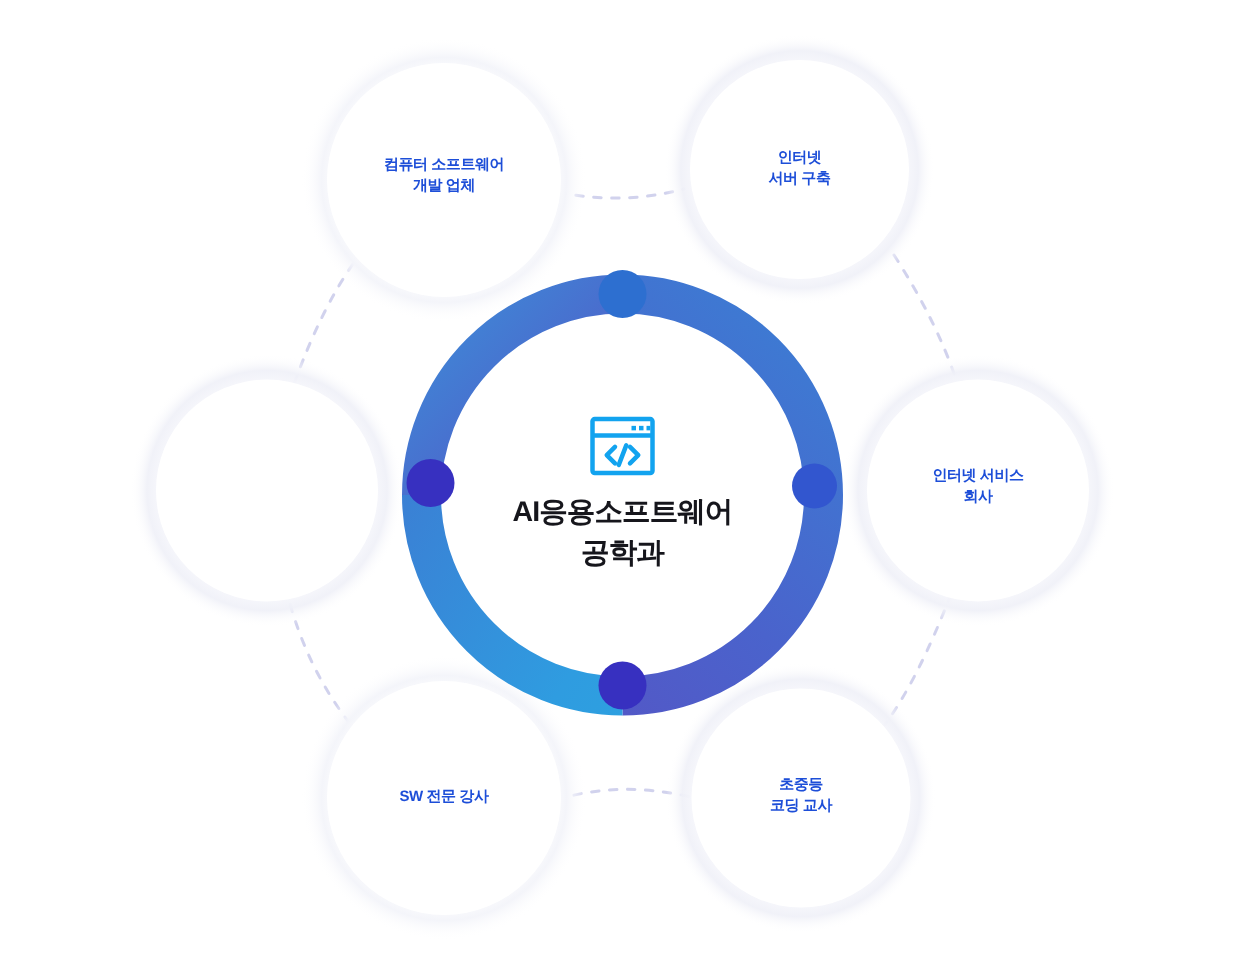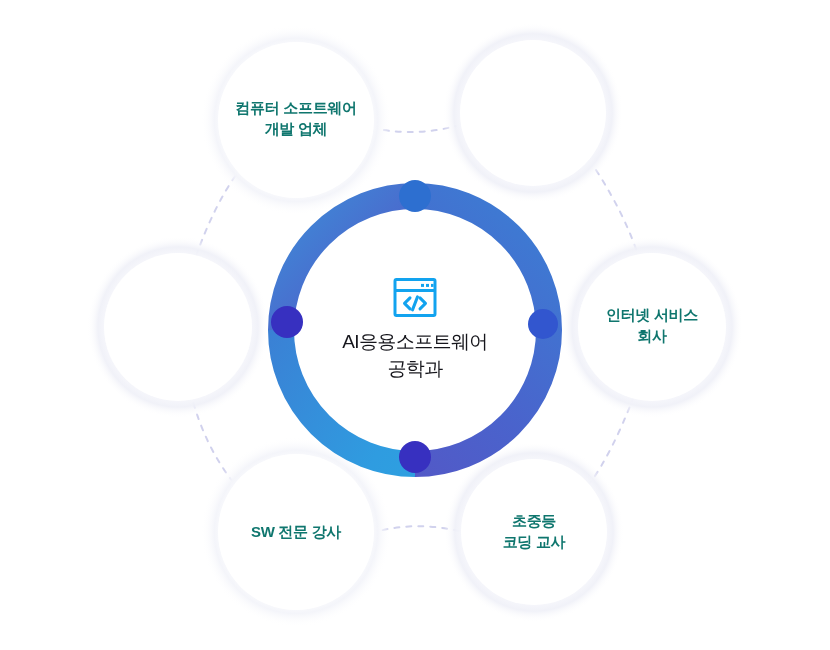--- a/index.html
+++ b/index.html
@@ -32,42 +32,42 @@
     top: 0;
     width: 830px;
     height: 650px;
     display: block;
   }
 
   
   .node-label {
     position: absolute;
     text-align: center;
-    color: #0f766e;
+    color: #1d4ed8;
     font-weight: bold;
-    font-size: 15px;
+    font-size: 10px;
     line-height: 1.42;
     letter-spacing: -0.3px;
     white-space: pre-line;
     transform: translate(-50%, -50%);
     pointer-events: none;
   }
 
   .center-block {
     position: absolute;
     left: 415px;
     top: 330px;
     transform: translate(-50%, -50%);
     text-align: center;
     width: 240px;
   }
 
   .center-title {
     color: #16161c;
-    font-weight: normal;
+    font-weight: bold;
     font-size: 19px;
     line-height: 1.4;
     letter-spacing: -0.6px;
     white-space: pre-line;
   }
 
   .center-icon {
     width: 44px;
     height: 40px;
     margin: 0 auto 12px auto;
@@ -181,20 +181,22 @@
       <path d="M 27 20.5 L 32.5 26 L 27 31.5" fill="none" stroke="#12a3ef" stroke-width="3" stroke-linecap="round" stroke-linejoin="round"></path>
       <line x1="24.5" y1="19.5" x2="19.5" y2="32.5" stroke="#12a3ef" stroke-width="3" stroke-linecap="round"></line>
     </svg>
     <div class="center-title">AI응용소프트웨어
 공학과</div>
   </div>
 
   <div class="node-label" style="left:296px; top:118px; width:180px;">컴퓨터 소프트웨어
 개발 업체</div>
 
+  <div class="node-label" style="left:533px; top:113px; width:150px;">인터넷
+서버 구축</div>
 
   <div class="node-label" style="left:652px; top:325px; width:150px;">인터넷 서비스
 회사</div>
 
   <div class="node-label" style="left:534px; top:531px; width:150px;">초중등
 코딩 교사</div>
 
   <div class="node-label" style="left:296px; top:532px; width:170px;text-align:center;">SW 전문 강사</div>
 
 

